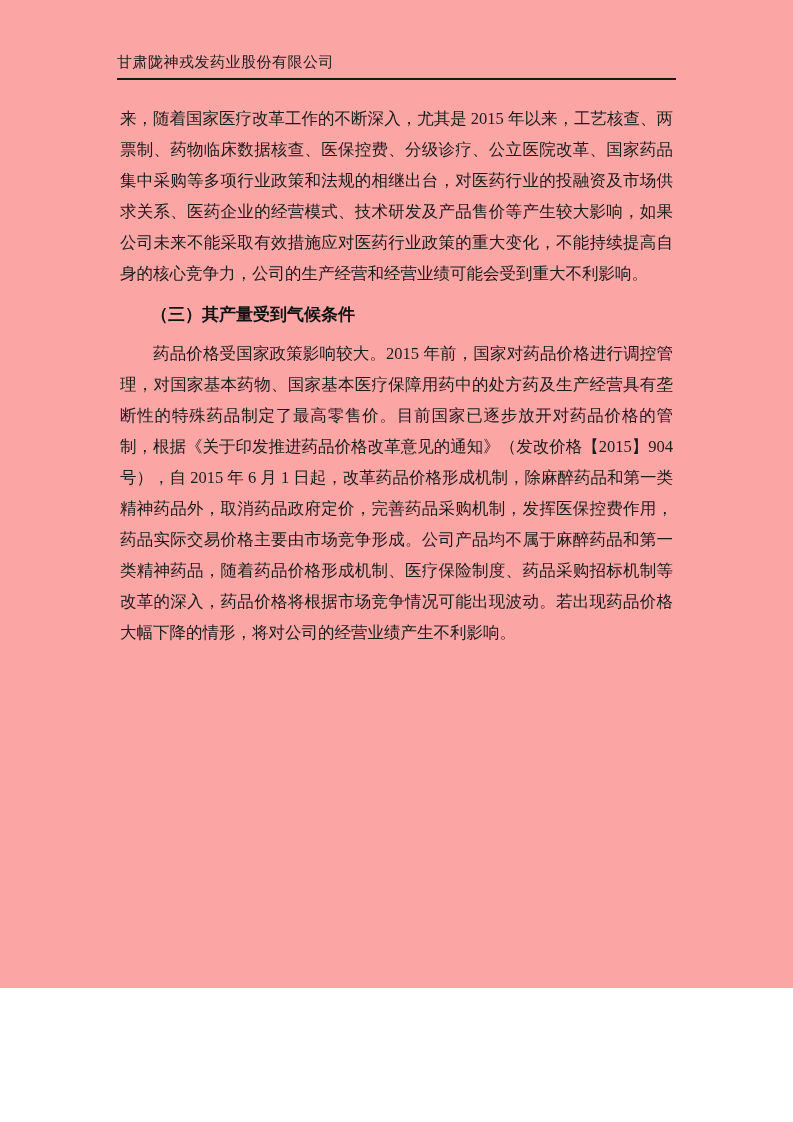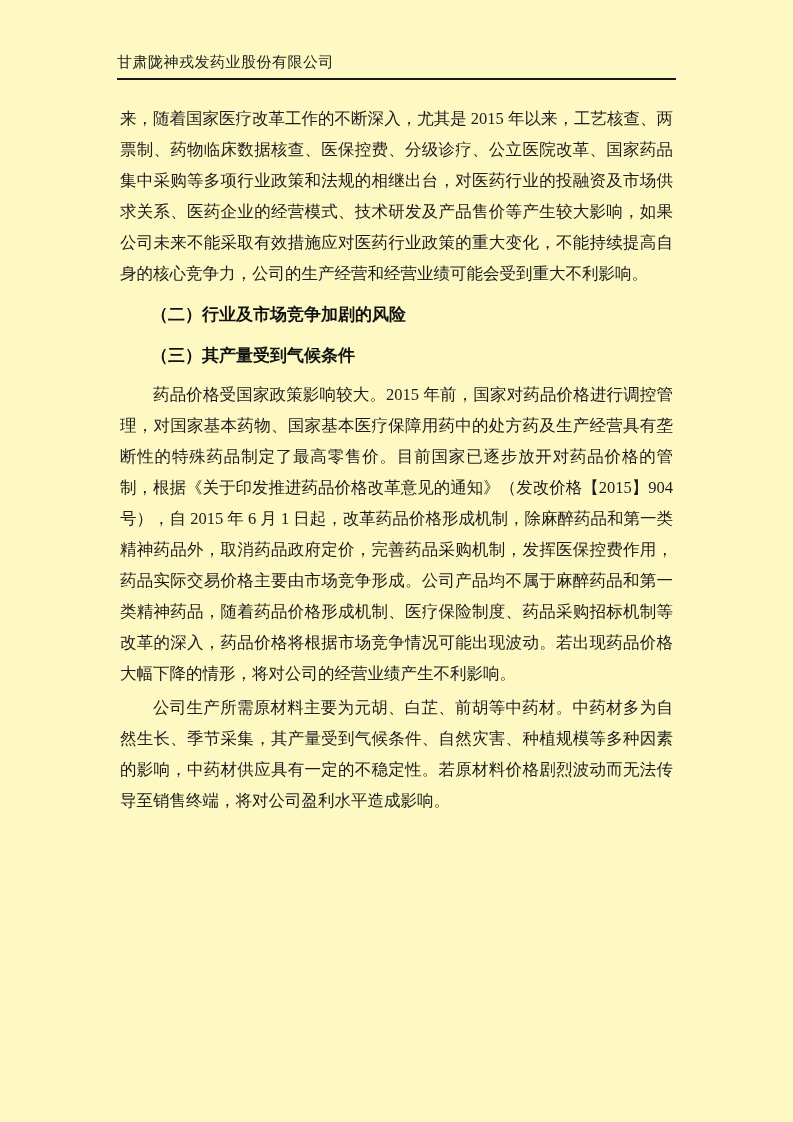--- a/index.html
+++ b/index.html
@@ -3,22 +3,22 @@
 <meta charset="utf-8">
 <style>
   html, body {
     margin: 0;
     padding: 0;
     background: #ffffff;
   }
   .page {
     position: relative;
     width: 793px;
-    height: 1122px;
-    background: #fef9c3;
+    height: 988px;
+    background: #fca5a5;
     overflow: hidden;
     color: #1c1c1c;
     font-family: "Liberation Serif", "DejaVu Serif", serif;
   }
   
   .page-header {
     position: absolute;
     top: 52px;
     left: 117px;
     width: 559px;
@@ -75,20 +75,18 @@
 
 <div class="page">
 
   <div class="page-header">
     <span>甘肃陇神戎发药业股份有限公司</span>
   </div>
 
   <div class="document-body">
 
   <p class="paragraph no-indent">来，随着国家医疗改革工作的不断深入，尤其是 2015 年以来，工艺核查、两票制、药物临床数据核查、医保控费、分级诊疗、公立医院改革、国家药品集中采购等多项行业政策和法规的相继出台，对医药行业的投融资及市场供求关系、医药企业的经营模式、技术研发及产品售价等产生较大影响，如果公司未来不能采取有效措施应对医药行业政策的重大变化，不能持续提高自身的核心竞争力，公司的生产经营和经营业绩可能会受到重大不利影响。</p>
-      <h3 class="section-heading">（二）行业及市场竞争加剧的风险</h3>
       <h3 class="section-heading">（三）其产量受到气候条件</h3>
       <p class="paragraph">药品价格受国家政策影响较大。2015 年前，国家对药品价格进行调控管理，对国家基本药物、国家基本医疗保障用药中的处方药及生产经营具有垄断性的特殊药品制定了最高零售价。目前国家已逐步放开对药品价格的管制，根据《关于印发推进药品价格改革意见的通知》（发改价格【2015】904 号），自 2015 年 6 月 1 日起，改革药品价格形成机制，除麻醉药品和第一类精神药品外，取消药品政府定价，完善药品采购机制，发挥医保控费作用，药品实际交易价格主要由市场竞争形成。公司产品均不属于麻醉药品和第一类精神药品，随着药品价格形成机制、医疗保险制度、药品采购招标机制等改革的深入，药品价格将根据市场竞争情况可能出现波动。若出现药品价格大幅下降的情形，将对公司的经营业绩产生不利影响。</p>
-      <p class="paragraph">公司生产所需原材料主要为元胡、白芷、前胡等中药材。中药材多为自然生长、季节采集，其产量受到气候条件、自然灾害、种植规模等多种因素的影响，中药材供应具有一定的不稳定性。若原材料价格剧烈波动而无法传导至销售终端，将对公司盈利水平造成影响。</p>
     </div>
 
 
 </div>
 
 </body></html>

